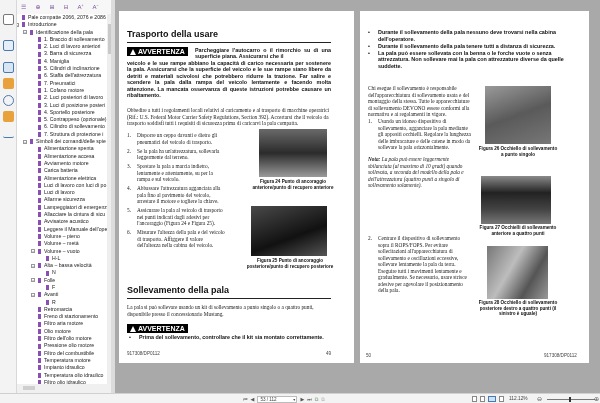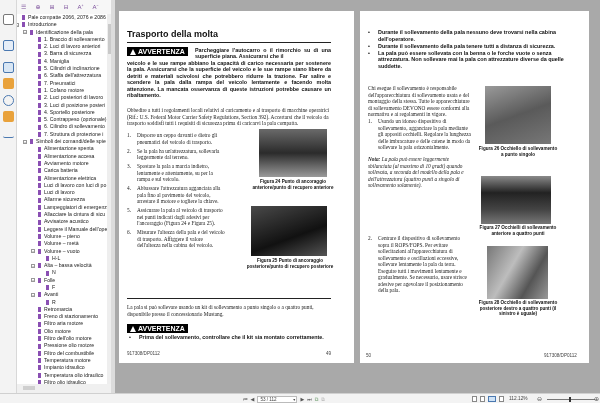--- a/index.html
+++ b/index.html
@@ -306,21 +306,21 @@
       </div>
     <div class="hscroll">
         <div class="th"></div>
       </div>
   </div>
   <div class="splitter"></div>
 
   <div class="doc">
 
     <div class="page pl">
-      <div class="h1" style="left:8px;top:18px;">Trasporto della molta</div>
+      <div class="h1" style="left:8px;top:18px;">Trasporto della usare</div>
       <div class="rule" style="left:8px;top:31px;width:204px;"></div>
 
       <div class="warn" style="left:8px;top:36px;">
         <span class="tri"></span>
         <span>AVVERTENZA</span>
       </div>
       <div class="bold-par" style="left:76px;top:35.5px;width:136px;">Parcheggiare l'autocarro o il rimorchio su di una superficie piana. Assicurarsi che il</div>
       <div class="bold-par" style="left:8px;top:48.5px;width:204px;">veicolo e le sue rampe abbiano la capacità di carico necessaria per sostenere la pala. Assicurarsi che la superficie del veicolo e le sue rampe siano libere da detriti e materiali scivolosi che potrebbero ridurre la trazione. Far salire e scendere la pala dalla rampa del veicolo lentamente e facendo molta attenzione. La mancata osservanza di queste istruzioni potrebbe causare un ribaltamento.</div>
 
       <div class="serif" style="left:8px;top:96px;width:206px;">Obbedire a tutti i regolamenti locali relativi al caricamento e al trasporto di macchine operatrici (Rif.: U.S. Federal Motor Carrier Safety Regulations, Section 392). Accertarsi che il veicolo da trasporto soddisfi tutti i requisiti di sicurezza prima di caricarvi la pala compatta.</div>
@@ -332,20 +332,21 @@
         <div class="li"><span class="n">4.</span><span>Abbassare l'attrezzatura agganciata alla pala fino al pavimento del veicolo, arrestare il motore e togliere la chiave.</span></div>
         <div class="li"><span class="n">5.</span><span>Assicurare la pala al veicolo di trasporto nei punti indicati dagli adesivi per l'ancoraggio (Figura 24 e Figura 25).</span></div>
         <div class="li"><span class="n">6.</span><span>Misurare l'altezza della pala e del veicolo di trasporto. Affiggere il valore dell'altezza nella cabina del veicolo.</span></div>
       </div>
 
       <div class="fig" style="left:140px;top:118px;width:68px;height:48px;background:linear-gradient(180deg,#6a6a6a,#2b2b2b 50%,#9a9a9a);"></div>
       <div class="cap" style="left:128px;top:168px;width:92px;">Figura 24  Punto di ancoraggio anteriore/punto di recupero anteriore</div>
       <div class="fig" style="left:132px;top:195px;width:76px;height:50px;"></div>
       <div class="cap" style="left:124px;top:247px;width:94px;">Figura 25  Punto di ancoraggio posteriore/punto di recupero posteriore</div>
 
+      <div class="h1" style="left:8px;top:274px;">Sollevamento della pala</div>
       <div class="rule" style="left:8px;top:287px;width:204px;"></div>
       <div class="serif" style="left:8px;top:293px;width:206px;">La pala si può sollevare usando un kit di sollevamento a punto singolo o a quattro punti, disponibile presso il concessionario Mustang.</div>
 
       <div class="warn" style="left:8px;top:313px;">
         <span class="tri"></span>
         <span>AVVERTENZA</span>
       </div>
       <div class="bul" style="left:8px;top:323px;width:204px;">
         <div class="b">Prima del sollevamento, controllare che il kit sia montato correttamente.</div>
       </div>

